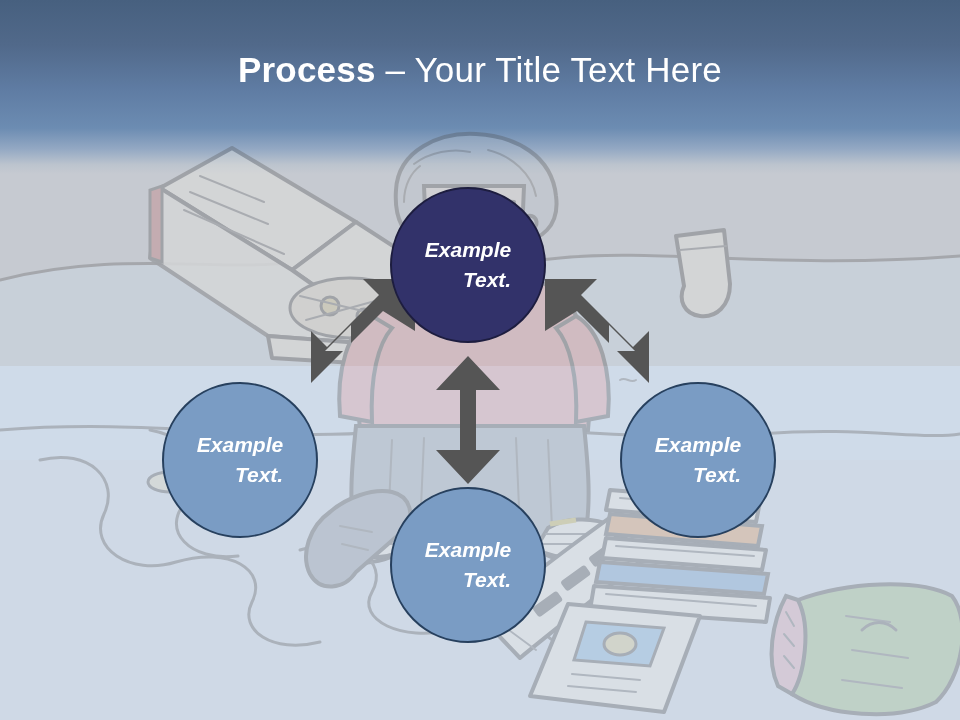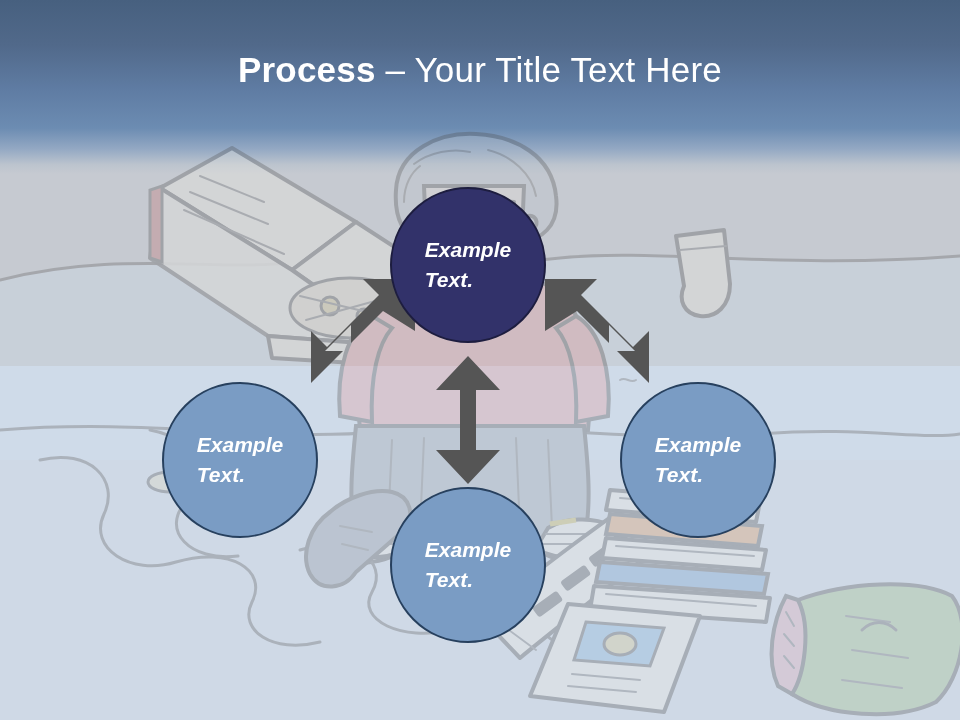--- a/index.html
+++ b/index.html
@@ -80,21 +80,21 @@
   }
 
   
   .node {
     position: absolute;
     border-radius: 50%;
     box-sizing: border-box;
     display: flex;
     align-items: center;
     justify-content: center;
-    text-align: left;
+    text-align: right;
     color: #ffffff;
     font-style: italic;
     font-weight: bold;
     font-size: 21px;
     line-height: 30px;
   }
   #node-top {
     left: 390px; top: 187px;
     width: 156px; height: 156px;
     background: #32326a;

